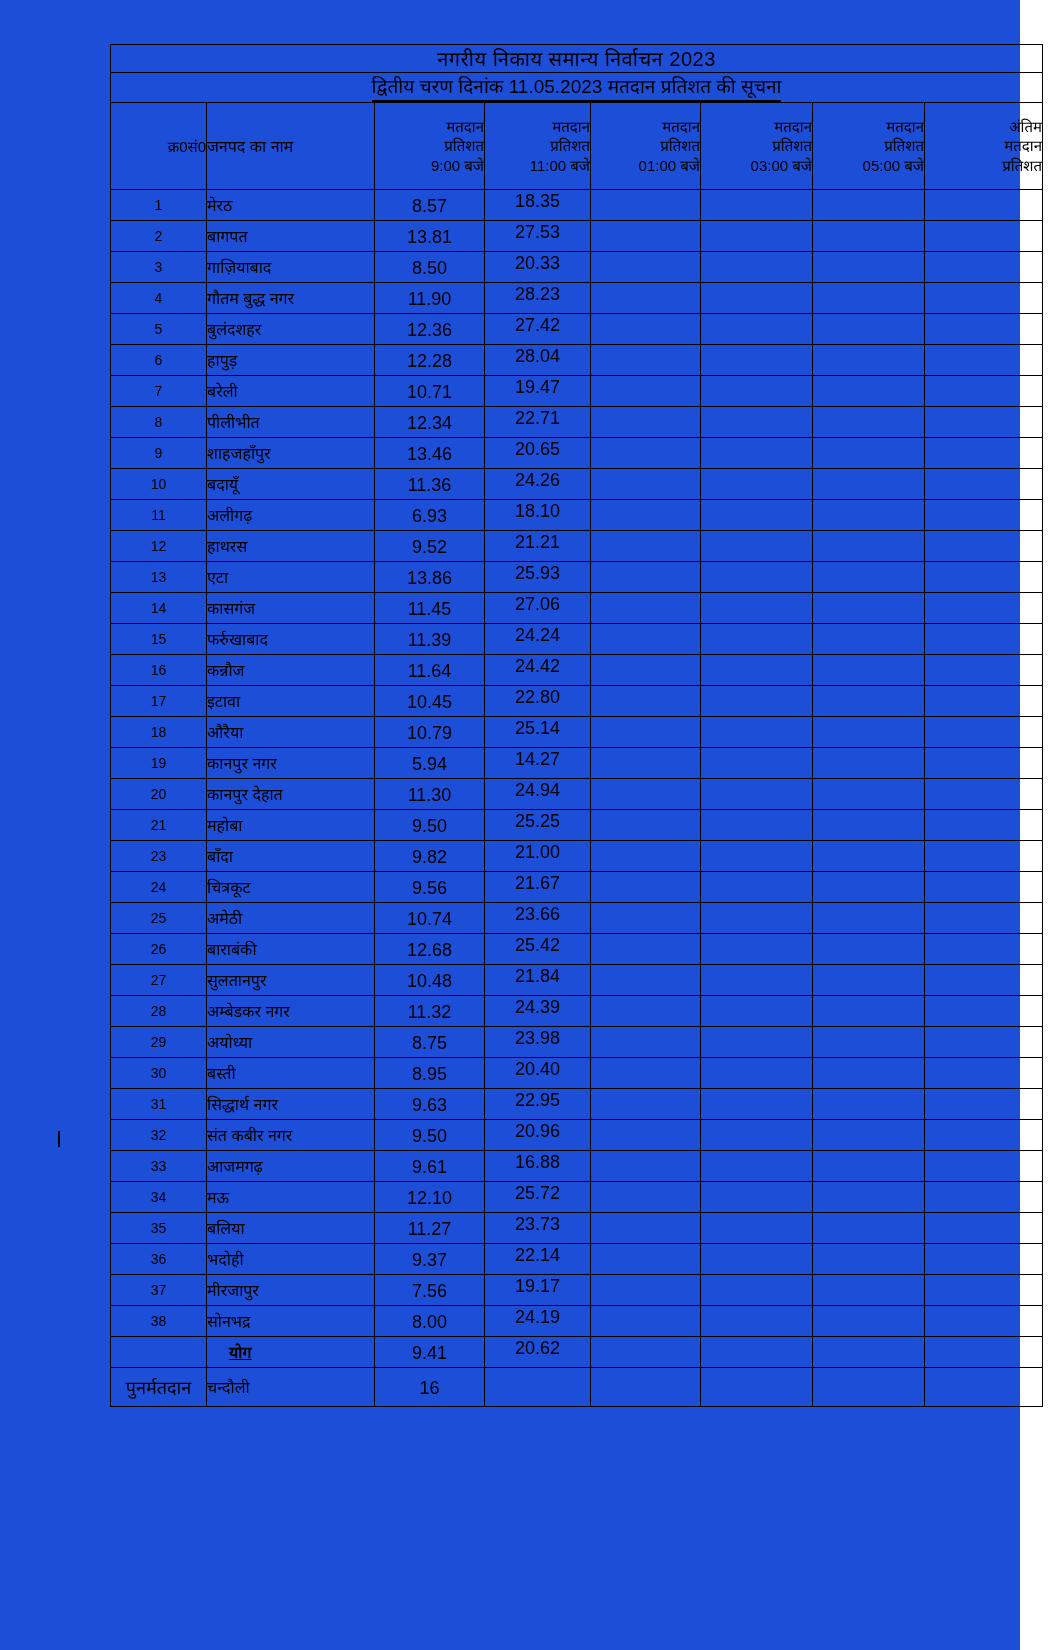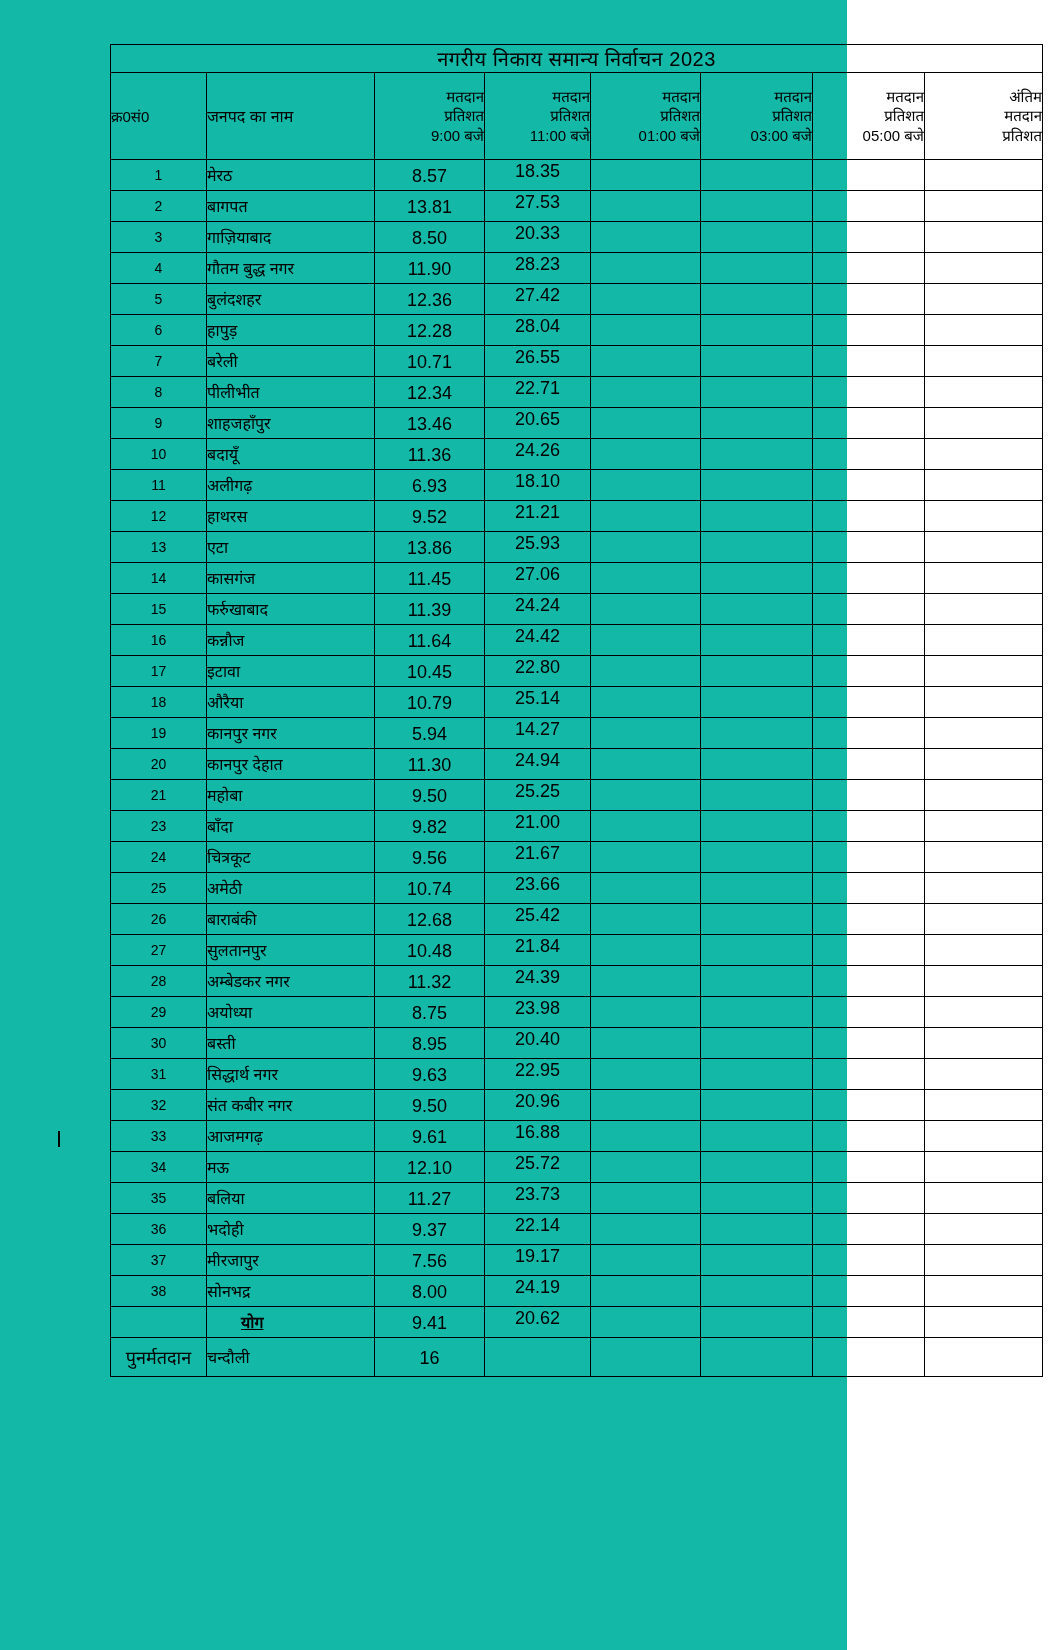--- a/index.html
+++ b/index.html
@@ -10,23 +10,23 @@
   body {
     width: 1052px;
     height: 1650px;
     font-family: "Liberation Sans", sans-serif;
     color: #000000;
     position: relative;
   }
   .page {
     position: absolute;
     left: 0; top: 0;
-    width: 847px;
+    width: 1020px;
     height: 1650px;
-    background: #14b8a6;
+    background: #1d4ed8;
   }
   .doc {
     position: absolute;
     left: 110px;
     top: 44px;
     width: 832px;
   }
   table.main {
     border-collapse: collapse;
     width: 832px;
@@ -59,21 +59,21 @@
   }
   .hdr {
     text-align: right;
     font-size: 15px;
     font-weight: bold;
     line-height: 1.28;
     padding: 6px 2px;
     height: 86px;
   }
   .hdr-sn {
-    text-align: left;
+    text-align: right;
     font-size: 15px;
     font-weight: bold;
     vertical-align: middle;
   }
   .hdr-name {
     font-size: 16px;
     font-weight: bold;
     padding-left: 8px;
     vertical-align: bottom;
     padding-bottom: 6px;
@@ -90,21 +90,21 @@
   }
   .cell-num {
     text-align: center;
     font-size: 18px;
   }
   .cell-blank {
     height: 30px;
   }
   .num9 { position: relative; top: 1px; text-align: right; }
   .num11 { position: relative; top: -4px; }
-  .row-total .cell-name { padding-left: 34px; font-weight: bold; text-decoration: underline; }
+  .row-total .cell-name { padding-left: 22px; font-weight: bold; text-decoration: underline; }
   .repoll-label {
     text-align: center;
     font-size: 18px;
     font-weight: bold;
   }
   .repoll-row td { height: 38px; }
   col.c-sn { width: 96px; }
   col.c-name { width: 168px; }
   col.c-t9 { width: 110px; }
   col.c-t11 { width: 106px; }
@@ -134,20 +134,23 @@
           <col class="c-t9">
           <col class="c-t11">
         <col class="c-t1">
           <col class="c-t3">
           <col class="c-t5">
           <col class="c-final">
       </colgroup>
       <tbody id="tbody">
           <tr>
             <td class="title-cell" colspan="8">नगरीय निकाय समान्य निर्वाचन 2023</td>
+          </tr>
+          <tr>
+            <td class="subtitle-cell" colspan="8"><span class="subtitle-inner">द्वितीय चरण दिनांक 11.05.2023 मतदान प्रतिशत की सूचना</span></td>
           </tr>
           <tr>
             <td class="hdr-sn">क्र0सं0</td>
             <td class="hdr-name">जनपद का नाम</td>
             <td class="hdr">
               <div>मतदान</div>
               <div>प्रतिशत</div>
               <div>9:00 बजे</div>
             </td>
             <td class="hdr">
@@ -233,21 +236,21 @@
             <td class="cell-num"><span class="num11">28.04</span></td>
             <td class="cell-blank"></td>
             <td class="cell-blank"></td>
             <td class="cell-blank"></td>
             <td class="cell-blank"></td>
           </tr>
           <tr class="data-row">
             <td class="cell-sn">7</td>
             <td class="cell-name">बरेली</td>
             <td class="cell-num"><span class="num9">10.71</span></td>
-            <td class="cell-num"><span class="num11">26.55</span></td>
+            <td class="cell-num"><span class="num11">19.47</span></td>
             <td class="cell-blank"></td>
             <td class="cell-blank"></td>
             <td class="cell-blank"></td>
             <td class="cell-blank"></td>
           </tr>
           <tr class="data-row">
             <td class="cell-sn">8</td>
             <td class="cell-name">पीलीभीत</td>
             <td class="cell-num"><span class="num9">12.34</span></td>
             <td class="cell-num"><span class="num11">22.71</span></td>

